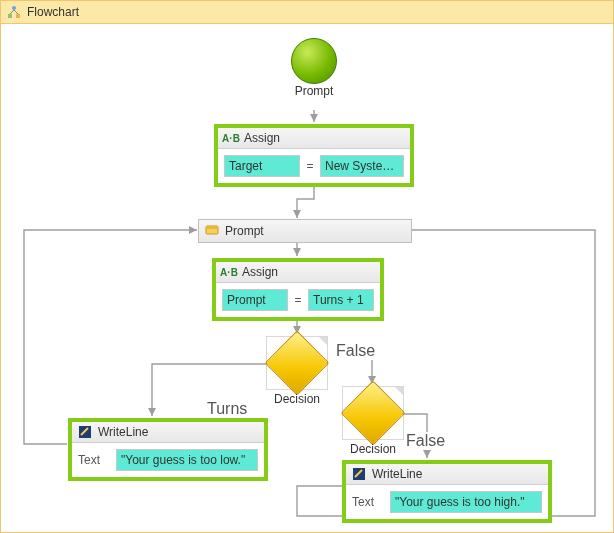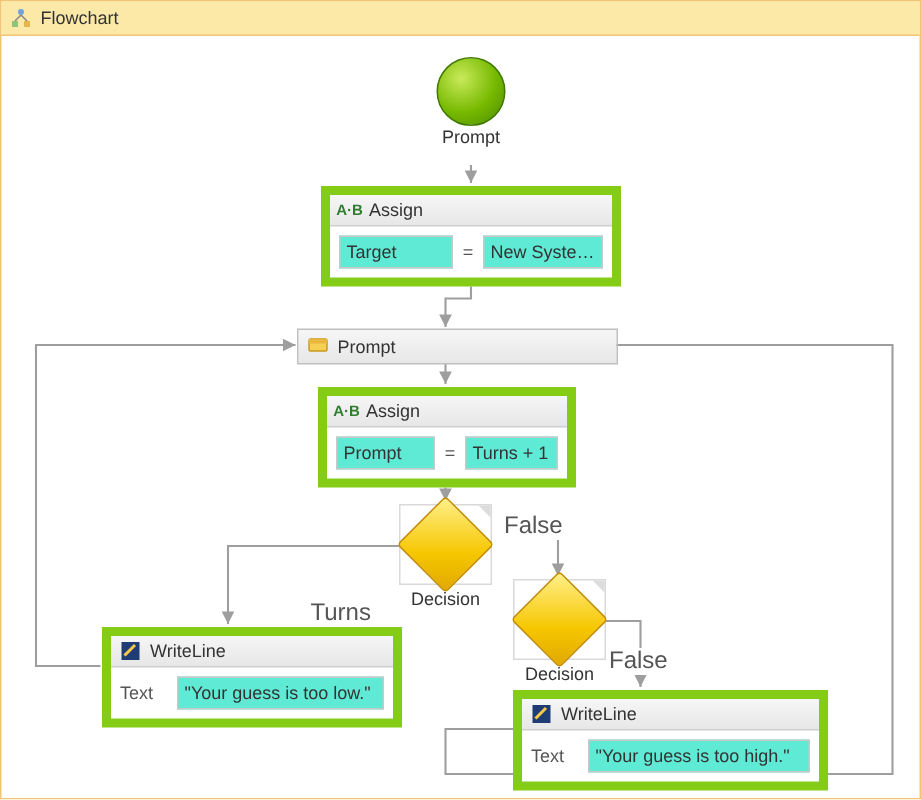--- a/index.html
+++ b/index.html
@@ -6,21 +6,21 @@
   .designer{position:relative;width:614px;height:533px;box-sizing:border-box;border:1px solid #f0c470;background:#fff}
   .titlebar{height:22px;background:#FCE9A8;border-bottom:1px solid #f0c470;display:flex;align-items:center;gap:6px;padding:0 6px}
   .chip{width:14px;height:14px;position:relative}
   .chip svg{width:14px;height:14px;display:block}
   .canvas{position:absolute;left:1px;right:1px;top:23px;bottom:1px}
   svg.connectors{position:absolute;left:0;top:0;width:612px;height:509px;pointer-events:none}
   .arrow{stroke:#9e9e9e;stroke-width:1.4;fill:none;marker-end:url(#ah)}
   .node{position:absolute;box-sizing:border-box;background:#fff}
   .start{left:282px;top:14px;width:60px;height:72px;text-align:center}
   .orb{width:44px;height:44px;margin:0 auto;border-radius:50%;background:radial-gradient(circle at 35% 30%,#c9ea5a 0%,#76b900 55%,#4b8a00 100%);border:1px solid #3f7a00}
-  .activity{border:6px solid #84cc16}
+  .activity{border:4px solid #84cc16}
   .ah{height:20px;background:linear-gradient(#f6f6f6,#e7e7e7);border-bottom:1px solid #cfcfcf;display:flex;align-items:center;gap:6px;padding:0 6px}
   .ah .ic{width:14px;height:14px;display:flex;align-items:center;justify-content:center}
   .ab{padding:6px;display:flex;gap:4px;align-items:center}
   .field{border:1px solid #c8c8c8;background:#5eead4;height:20px;line-height:20px;padding:0 4px;overflow:hidden;white-space:nowrap;text-overflow:ellipsis}
   .eq{width:12px;text-align:center;color:#555}
   .decision{position:absolute;text-align:center}
   .diamond{width:46px;height:46px;margin:0 auto;position:relative}
   .diamond::before{content:"";position:absolute;inset:0;transform:rotate(45deg);background:linear-gradient(135deg,#fff08a,#f6c600 60%,#e0a800);border:1px solid #c38b00;border-radius:3px}
   .fold{position:absolute;top:0;right:0;width:0;height:0;border-left:8px solid transparent;border-top:8px solid #dcdcdc}
   .elabel{position:absolute;font-size:16px;color:#555;background:#fff;padding:0 2px}

